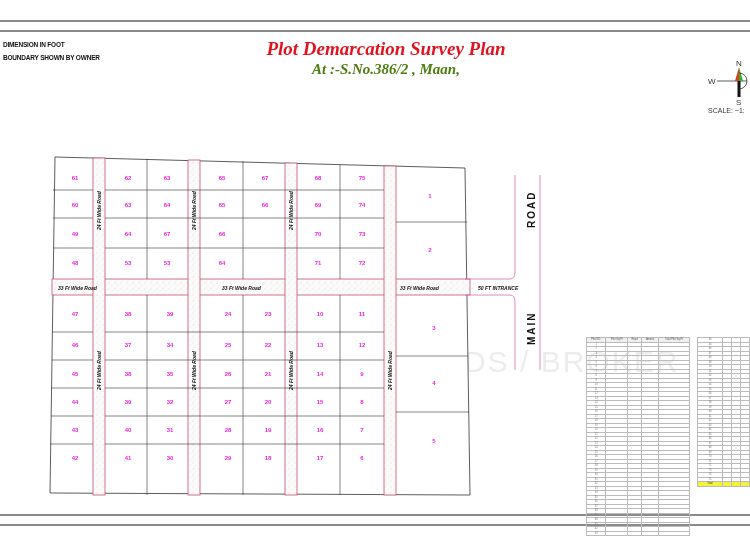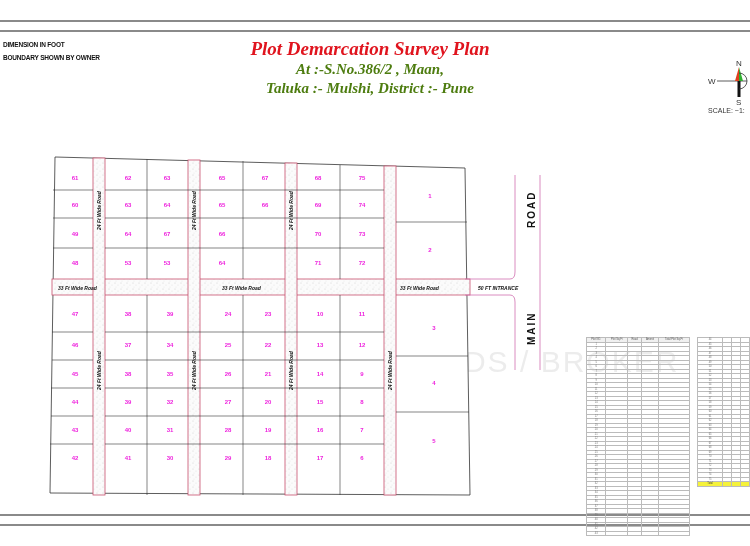--- a/index.html
+++ b/index.html
@@ -1,20 +1,20 @@
 <!DOCTYPE html>
 <html><head>
 <meta charset="utf-8">
 <style>
   html,body{margin:0;padding:0;background:#fff;}
   body{width:750px;height:546px;position:relative;overflow:hidden;font-family:"Liberation Sans",sans-serif;}
   .abs{position:absolute;}
   .hline{position:absolute;left:0;width:750px;height:2px;background:#8a8a8a;}
   .notes{left:3px;top:38px;font-size:6.5px;font-weight:bold;color:#111;line-height:13px;letter-spacing:-0.2px;}
-  .title-block{left:200px;top:38px;width:340px;text-align:center;font-family:"Liberation Serif",serif;font-style:italic;font-weight:bold;}
+  .title-block{left:216px;top:38px;width:340px;text-align:center;font-family:"Liberation Serif",serif;font-style:italic;font-weight:bold;}
   .t1{color:#e0141e;font-size:19px;line-height:22px;}
   .t2{color:#4d7c0f;font-size:15px;line-height:19px;}
   .compass{left:700px;top:55px;width:50px;height:60px;}
   .scale{left:708px;top:107px;font-size:7px;color:#333;}
   svg text{font-family:"Liberation Sans",sans-serif;}
   .plot-num{fill:#ee22dd;font-size:6px;font-weight:bold;}
   .road-label{fill:#111;font-size:5px;font-weight:bold;font-style:italic;}
   .tbl{position:absolute;border-collapse:collapse;font-size:2.6px;color:#777;}
   .tbl td,.tbl th{border:0.4px solid #bbb;padding:0 1px;height:3.5px;line-height:3.5px;text-align:center;font-weight:normal;}
   .tbl th{background:#f0f0f0;color:#555;}
@@ -30,21 +30,20 @@
 <div class="hline" style="top:524px;"></div>
 
 <div class="abs notes">
   <div>DIMENSION IN FOOT</div>
   <div>BOUNDARY SHOWN BY OWNER</div>
 </div>
 
 <div class="abs title-block">
   <div class="t1">Plot  Demarcation Survey Plan</div>
   <div class="t2">At :-S.No.386/2 , Maan,</div>
-  <div class="t2">Taluka :- Mulshi, District :- Pune</div>
 </div>
 
 <div class="abs compass">
   <svg width="50" height="60" viewBox="0 0 50 60">
     <text x="36" y="11" font-size="8" fill="#333">N</text>
     <text x="8" y="29" font-size="8" fill="#333">W</text>
     <text x="36" y="50" font-size="8" fill="#333">S</text>
     <line x1="17" y1="26" x2="47" y2="26" stroke="#333" stroke-width="0.8"></line>
     <rect x="37.5" y="26" width="3" height="16" fill="#111"></rect>
     <polygon points="39,12 35,26 39,26" fill="#e04020"></polygon>

